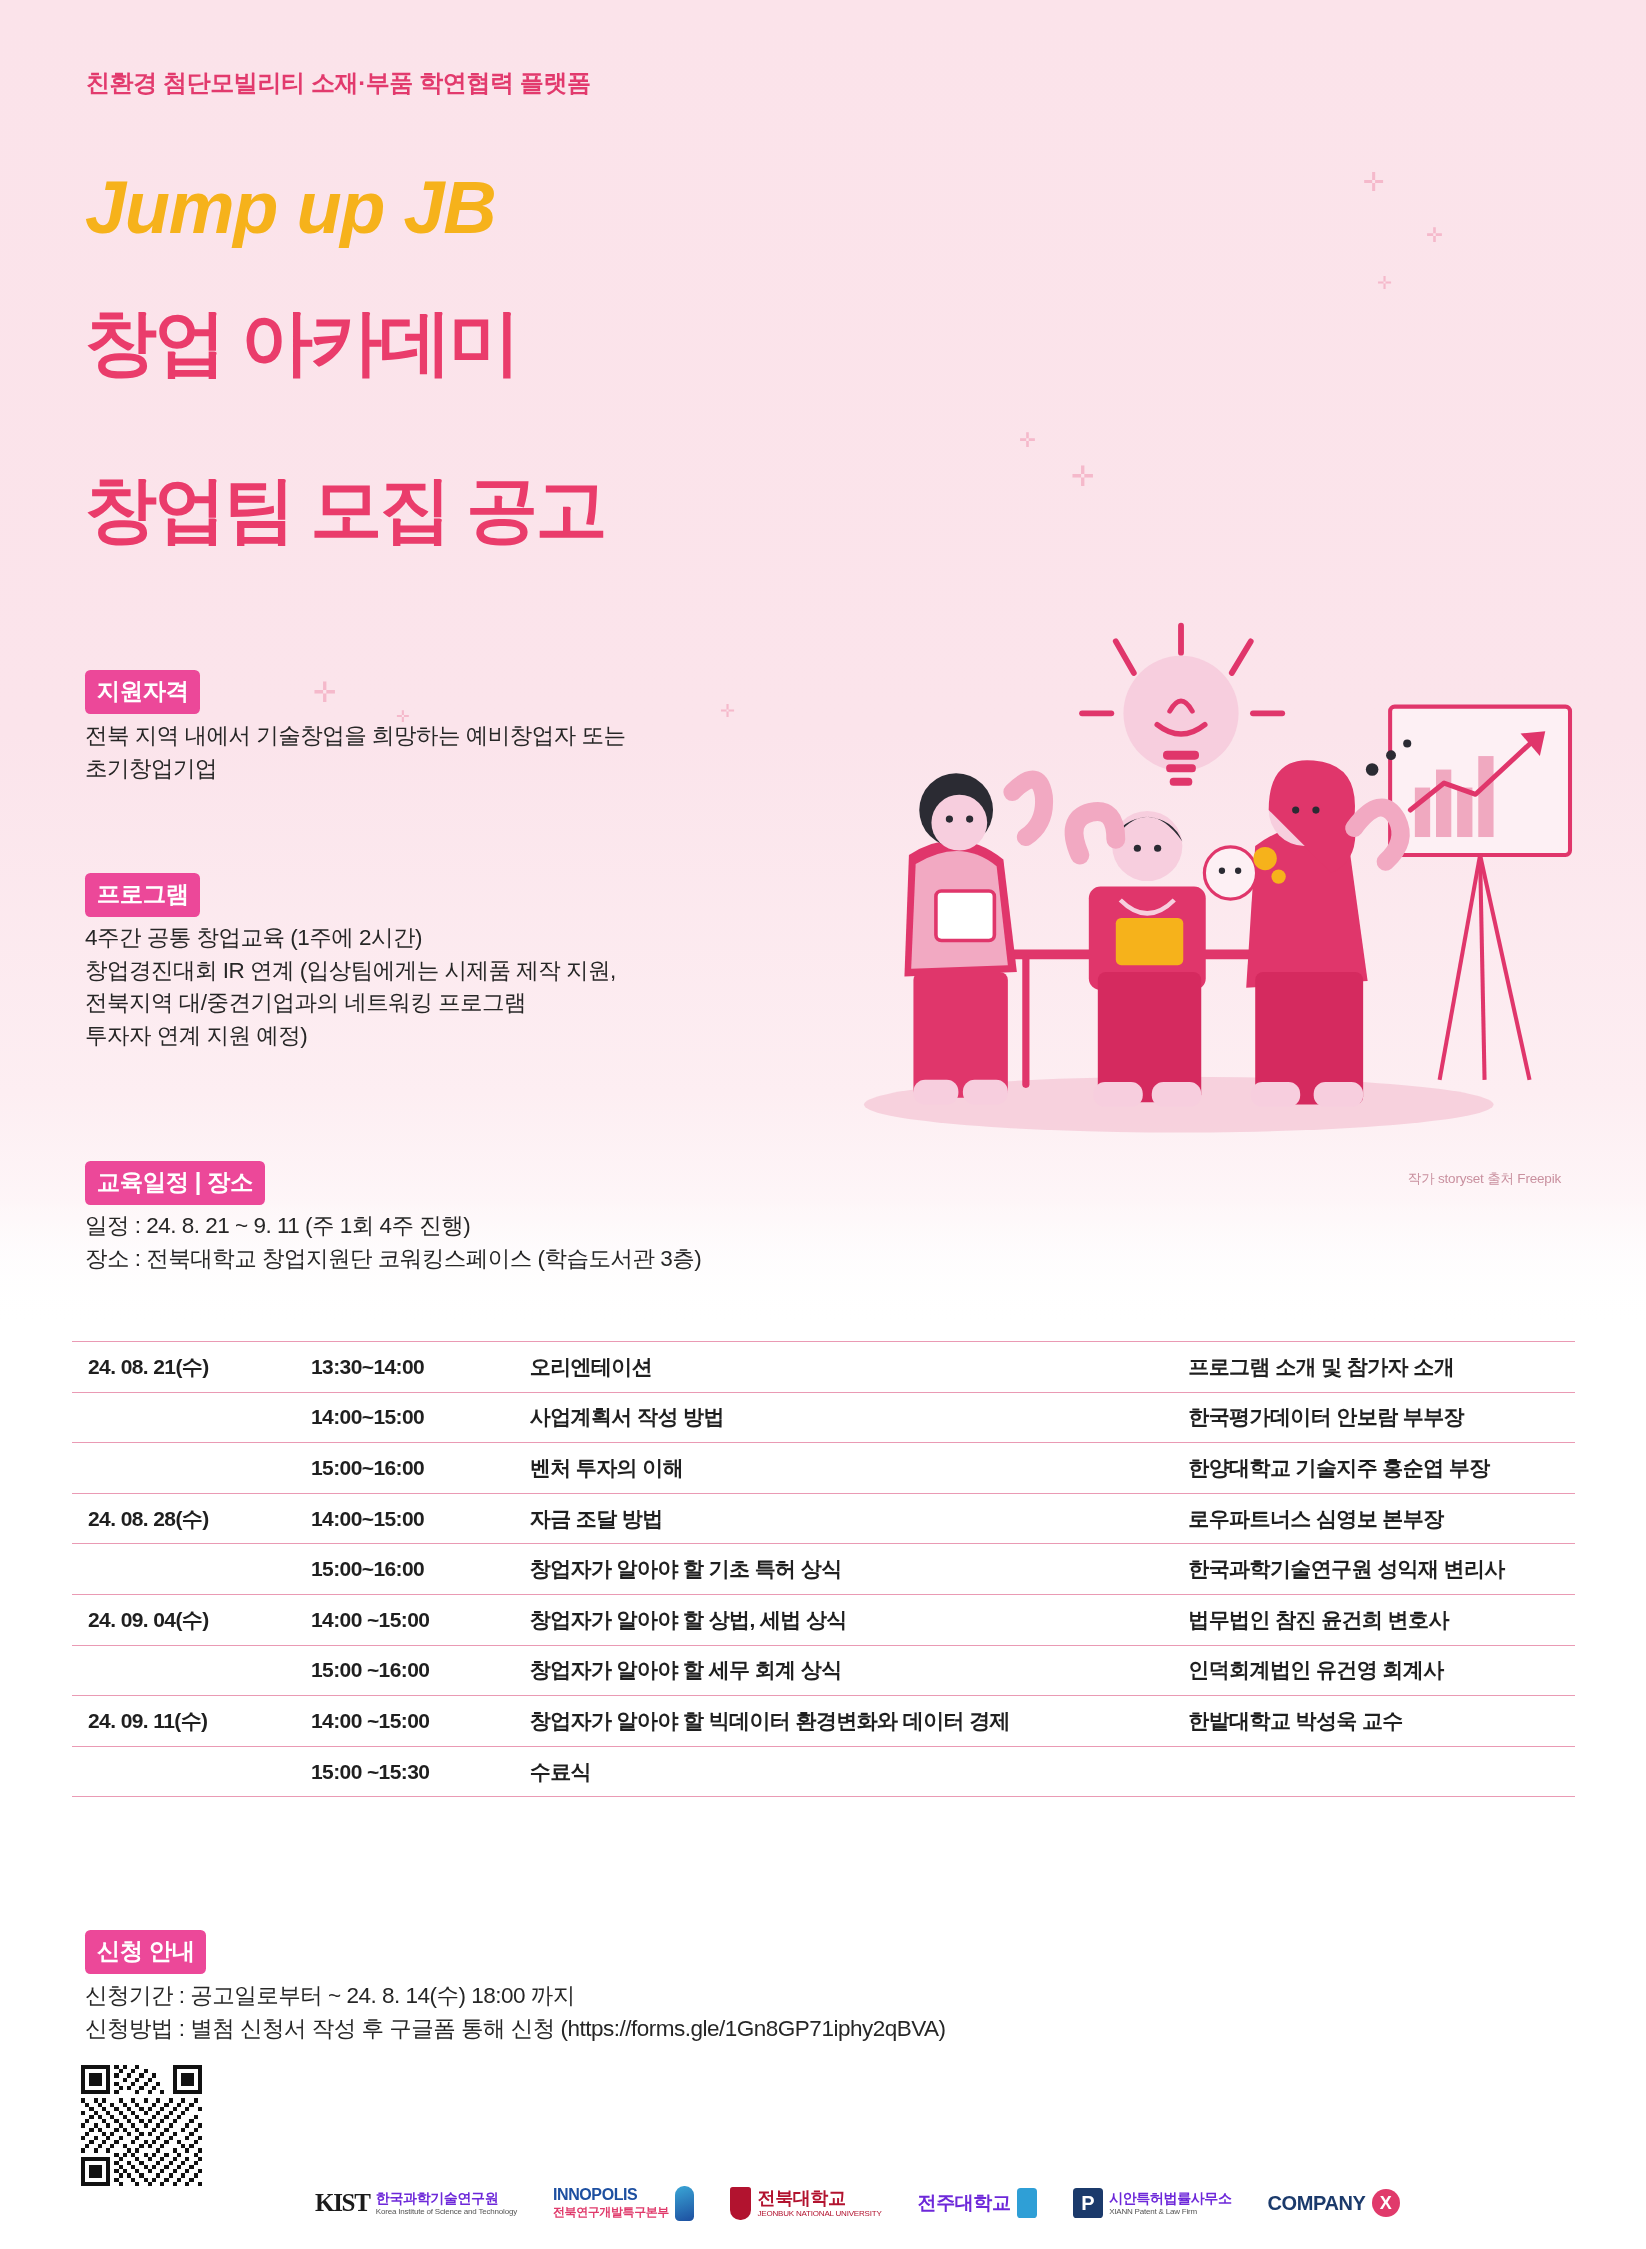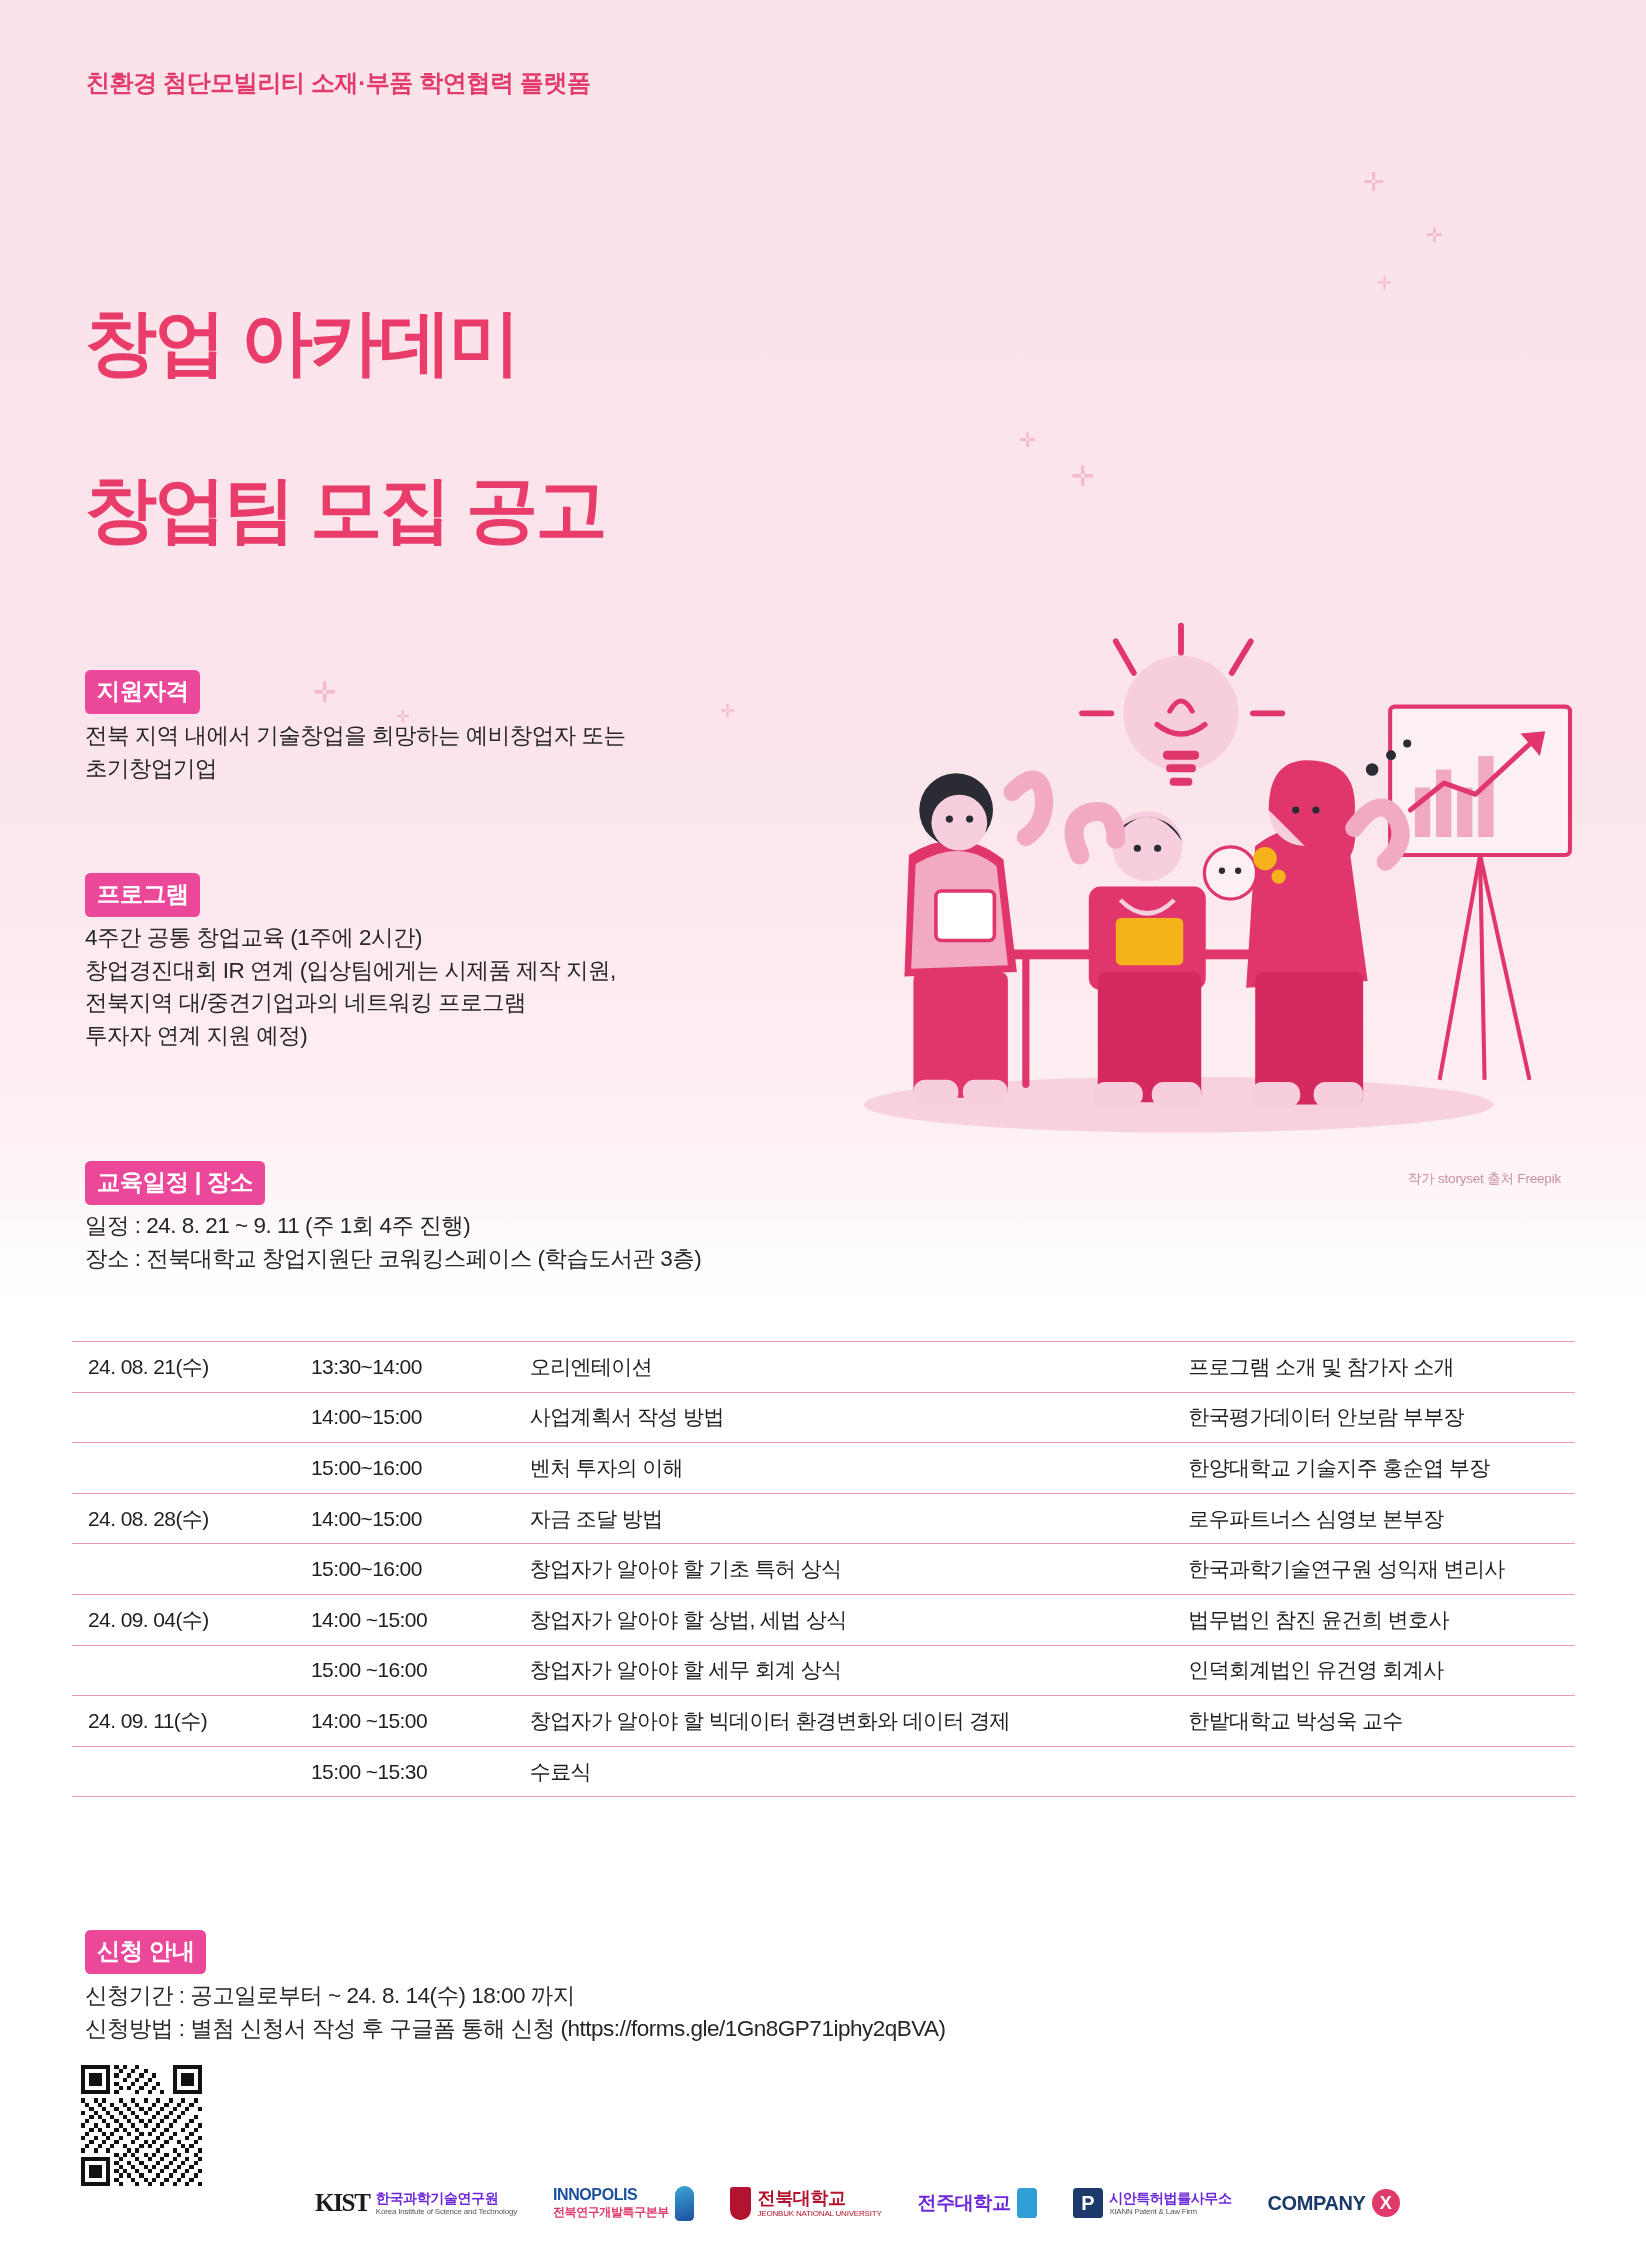--- a/index.html
+++ b/index.html
@@ -65,21 +65,21 @@
     position:absolute; right:85px; top:1170px;
     font-size:13.5px; color:#c9909f; letter-spacing:-0.2px;
   }
   
   .sched {
     position:absolute; left:72px; top:1341px; width:1503px;
     border-collapse:collapse;
   }
   .sched td {
     font-size:21px; color:#1f1f1f; letter-spacing:-0.6px;
-    padding:10.8px 0 10.8px 0; vertical-align:middle; font-weight:400;
+    padding:10.8px 0 10.8px 0; vertical-align:middle; font-weight:700;
   }
   .sched tr { border-top:1.3px solid #ea9ab4; }
   .sched tr.first { border-top:1.3px solid #ea9ab4; }
   .sched tr:last-child { border-bottom:1.3px solid #ea9ab4; }
   .c-date  { width:225px; padding-left:16px !important; }
   .c-time  { width:220px; }
   .c-topic { width:666px; }
   .c-who   { width:391px; }
   
   .qr { position:absolute; left:81px; top:2065px; width:121px; height:121px; }
@@ -102,20 +102,21 @@
   <div class="spark" style="left:1363px;top:169px;font-size:26px;">✛</div>
   <div class="spark" style="left:1426px;top:225px;font-size:20px;">✛</div>
   <div class="spark" style="left:1377px;top:274px;font-size:18px;">✛</div>
   <div class="spark" style="left:1019px;top:430px;font-size:20px;">✛</div>
   <div class="spark" style="left:1071px;top:463px;font-size:28px;">✛</div>
   <div class="spark" style="left:313px;top:679px;font-size:28px;">✛</div>
   <div class="spark" style="left:396px;top:709px;font-size:16px;">✛</div>
   <div class="spark" style="left:720px;top:702px;font-size:18px;">✛</div>
 
   <div class="kicker">친환경 첨단모빌리티 소재·부품 학연협력 플랫폼</div>
+  <div class="title-en">Jump up JB</div>
   <div class="title-kr1">창업 아카데미</div>
   <div class="title-kr2">창업팀 모집 공고</div>
 
   <div class="illus">
     <svg viewBox="0 0 1750 1300" width="787" height="585" xmlns="http://www.w3.org/2000/svg">
 
       <ellipse cx="840" cy="1175" rx="700" ry="62" fill="#f4c7d5" opacity="0.75"></ellipse>
 
       <g>
         <circle cx="845" cy="305" r="128" fill="#f7cede"></circle>

